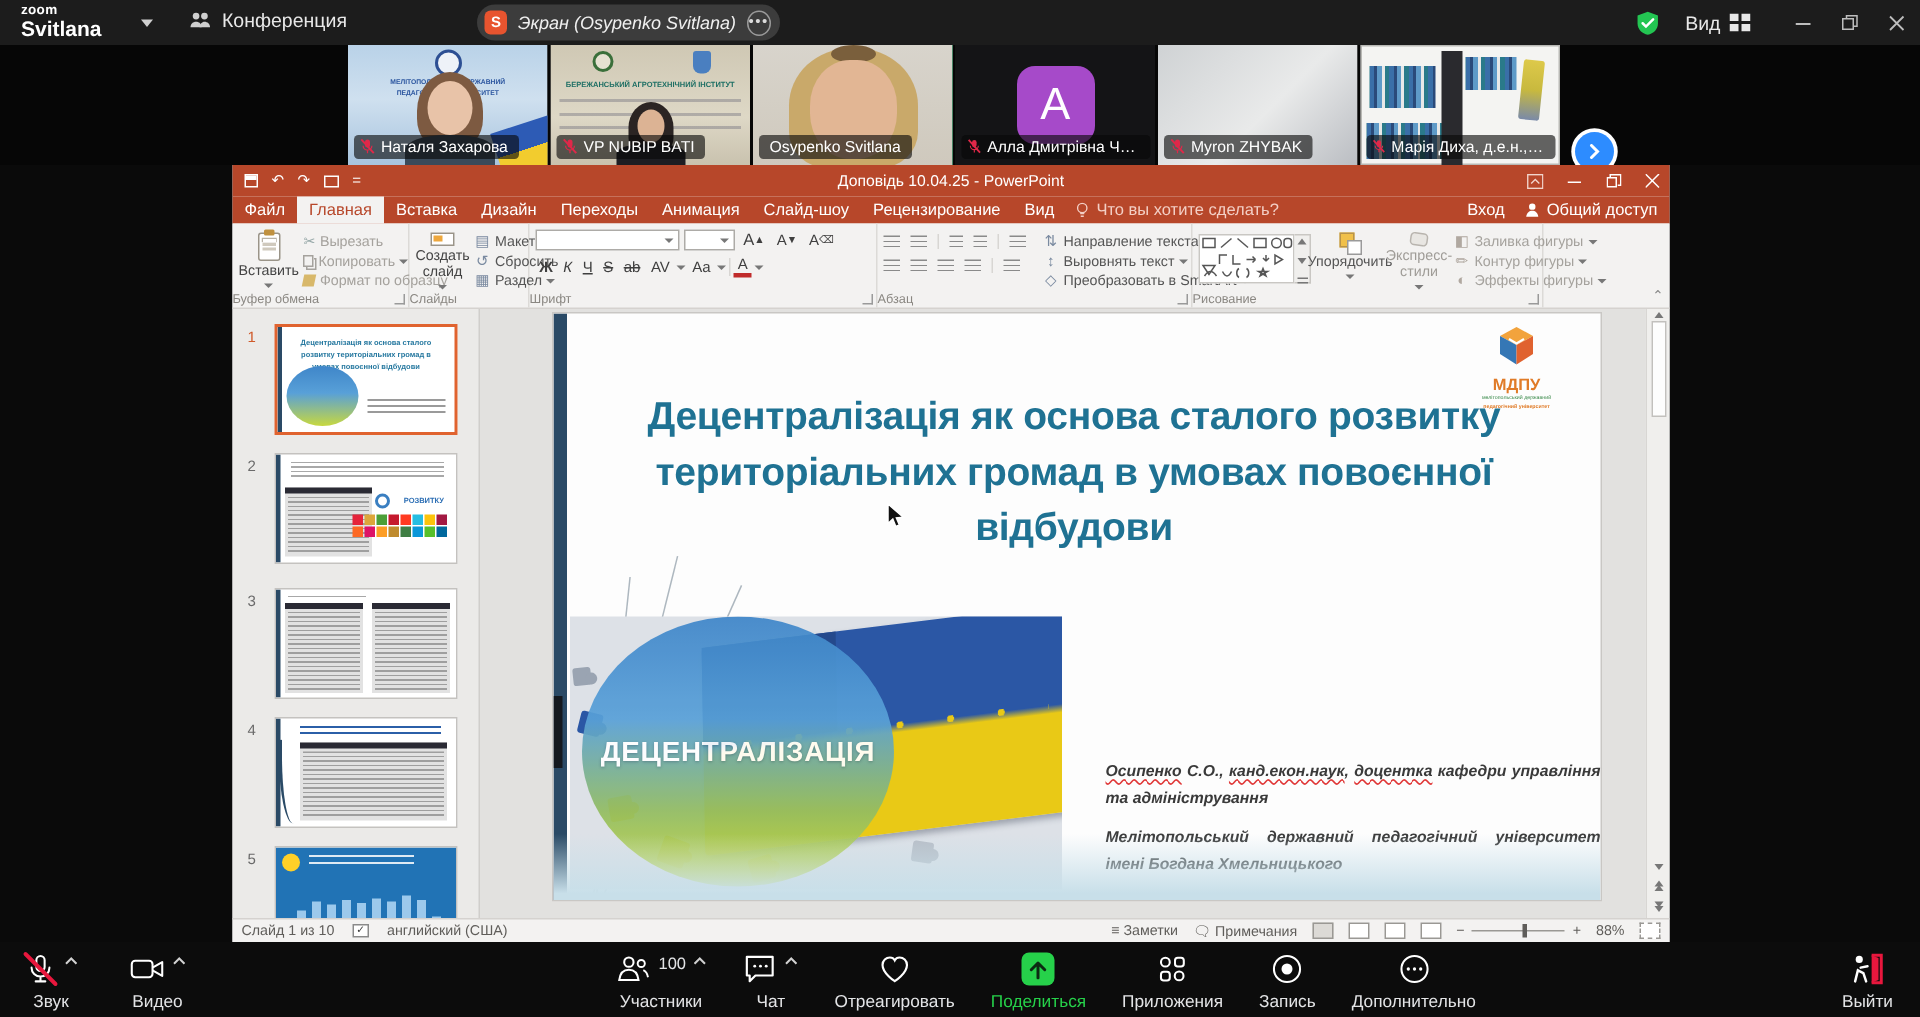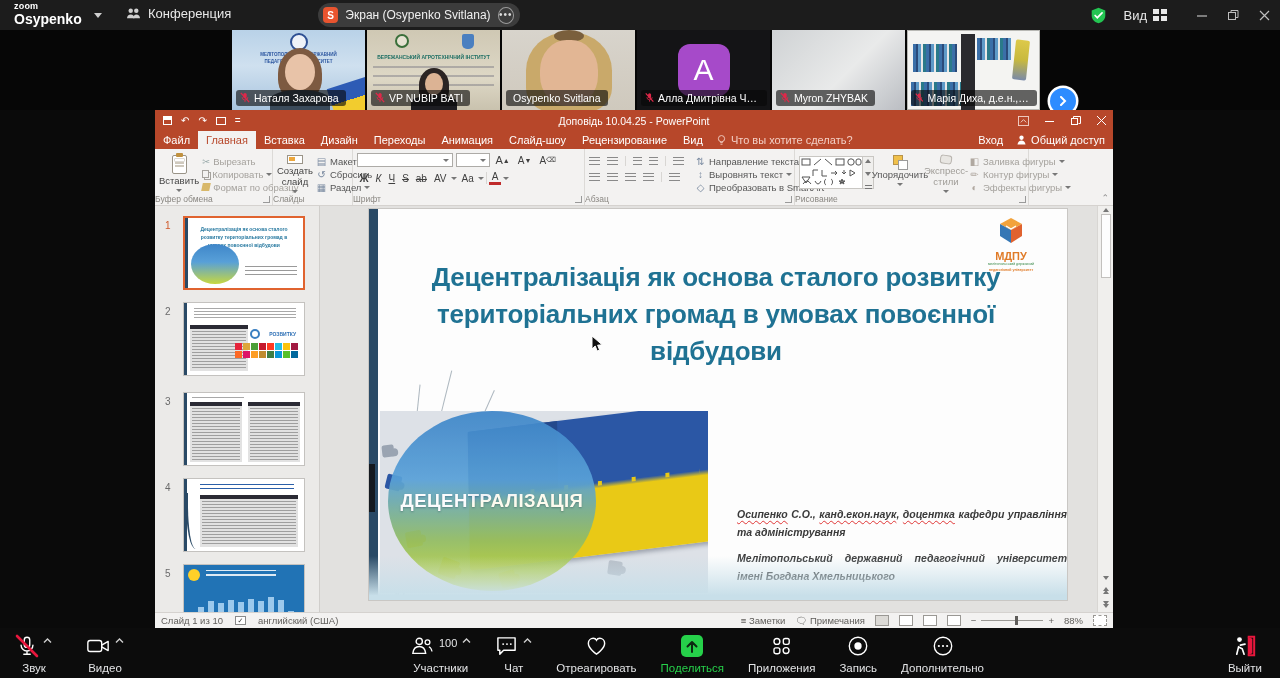--- a/index.html
+++ b/index.html
@@ -9,21 +9,21 @@
 
   
   .topbar { position:absolute; left:0; top:0; width:1280px; height:30px; background:#1c1c1c; }
   .zoom-logo { position:absolute; left:14px; top:2px; color:#fff; line-height:1; }
   .zoom-logo .z-small { display:block; font-size:9px; font-weight:700; letter-spacing:.2px; }
   .zoom-logo .z-main { display:block; font-size:14px; font-weight:700; margin-top:1px; }
   .tb-chev { position:absolute; left:94px; top:13px; width:0; height:0; border-left:4px solid transparent; border-right:4px solid transparent; border-top:5px solid #cfcfcf; }
   .tb-meeting { position:absolute; left:126px; top:6px; display:flex; align-items:center; gap:7px; color:#e8e8e8; font-size:13px; }
   .screen-pill { position:absolute; left:318px; top:3px; width:202px; height:24px; background:#3c3c3c; border-radius:12px; display:flex; align-items:center; gap:7px; padding:0 6px 0 5px; }
   .pill-s { width:16px; height:16px; border-radius:4px; background:#e8542f; color:#fff; font-size:10px; font-weight:700; display:flex; align-items:center; justify-content:center; }
-  .pill-label { color:#f0f0f0; font-size:12px; white-space:nowrap; }
+  .pill-label { color:#f0f0f0; font-size:12px; white-space:nowrap;font-style:italic; }
   .pill-more { margin-left:auto; width:17px; height:17px; border:1px solid #9a9a9a; border-radius:50%; color:#dcdcdc; font-size:10px; line-height:14px; text-align:center; letter-spacing:1px; }
   .tb-right { position:absolute; right:10px; top:0; height:30px; display:flex; align-items:center; gap:16px; }
   .tb-view { display:flex; align-items:center; gap:6px; color:#e8e8e8; font-size:13px; }
   .wctl { display:flex; align-items:center; gap:20px; margin-left:14px; }
 
   
   .strip { position:absolute; left:0; top:30px; width:1280px; height:80px; background:#060606; }
   .thumbs { position:absolute; left:232px; top:0; display:flex; gap:2px; }
   .thumb { position:relative; width:133px; height:80px; background:#222; overflow:hidden; }
   .thumb.active { box-shadow:inset 0 0 0 2px #23c478; }
@@ -186,21 +186,21 @@
   .cursor { position:absolute; left:590px; top:335px; z-index:50; }
 </style>
 </head>
 <body>
 
 <div class="stage">
 
   <header class="topbar">
     <div class="zoom-logo">
       <span class="z-small">zoom</span>
-      <span class="z-main">Osypenko</span>
+      <span class="z-main">Svitlana</span>
     </div>
     <span class="tb-chev"></span>
     <div class="tb-meeting">
       <svg width="15" height="13" viewBox="0 0 16 14">
           <circle cx="5" cy="4" r="2.4" fill="#cfcfcf"></circle>
           <circle cx="11" cy="4" r="2.4" fill="#cfcfcf"></circle>
           <path d="M1 12c0-2.5 1.8-4 4-4s4 1.5 4 4z" fill="#cfcfcf"></path>
           <path d="M7.5 12c.2-2.3 1.8-4 3.5-4 2.2 0 4 1.5 4 4z" fill="#cfcfcf"></path>
         </svg>
       <span>Конференция</span>

